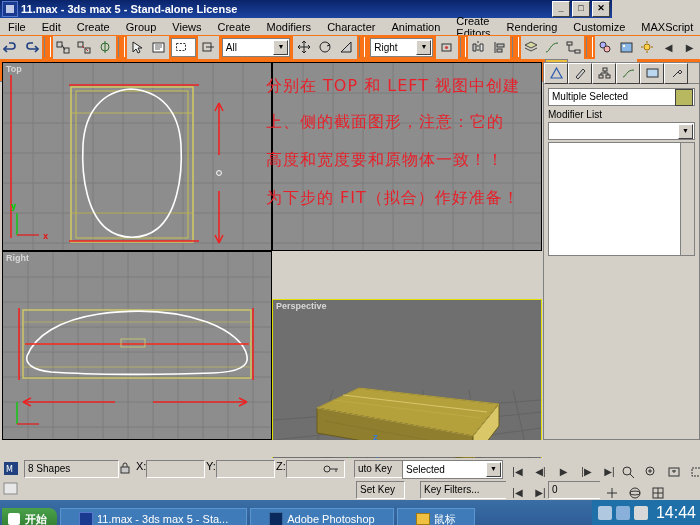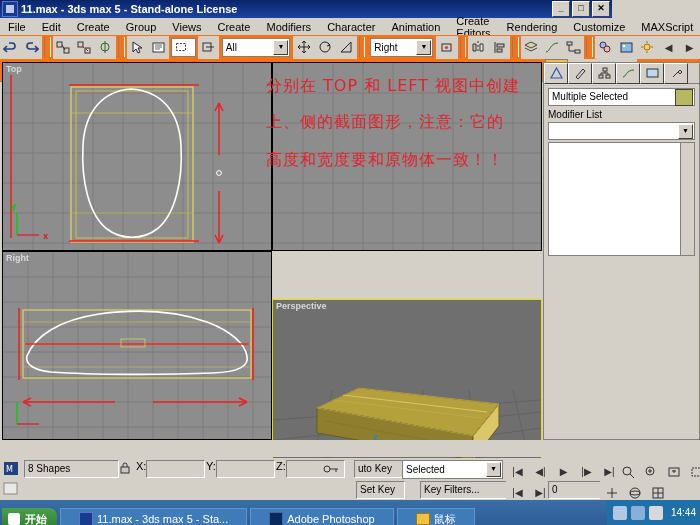--- a/index.html
+++ b/index.html
@@ -87,21 +87,21 @@
   .taskbar{position:absolute;left:0;top:500px;width:700px;height:38px;
            background:linear-gradient(to bottom,#3a6ea5,#2a5490);display:flex;align-items:center;}
   .startbtn{height:22px;margin-left:2px;padding:0 10px 0 6px;
             background:linear-gradient(to bottom,#4aa14a,#2f7a2f);color:#fff;font-weight:bold;
             font-size:11px;display:flex;align-items:center;border-radius:0 8px 8px 0;}
   .taskitem{height:21px;margin-left:3px;padding:0 18px;background:#3f7bb8;color:#fff;font-size:11px;
             display:flex;align-items:center;border:1px solid #5a96cf;max-width:170px;overflow:hidden;
             white-space:nowrap;}
   .tray{position:absolute;right:0;top:0;height:25px;display:flex;align-items:center;
         background:#1f6fa8;padding:0 4px;}
-  .tray .clock{color:#fff;font-size:10px;margin-left:6px;}
+  .tray .clock{color:#fff;font-size:16px;margin-left:6px;}
   .trayicon{width:14px;height:14px;margin:0 2px;border-radius:2px;}
 </style>
 </head>
 <body>
 
 <div class="app">
 
   <div class="titlebar">
     <span class="ticon"></span>
     <span>11.max - 3ds max 5 - Stand-alone License</span>
@@ -414,20 +414,21 @@
       <text x="100" y="140" font-size="8" fill="#3a7ad0" font-family="DejaVu Sans">z</text>
 
       <circle cx="196" cy="163" r="4" fill="none" stroke="#e070c0" stroke-width="1.2"></circle>
       <path d="M150 170 L186 164" stroke="#e070c0" stroke-width="1"></path>
     </svg>
   </div>
 
   <div class="anno" style="left:266px;top:76px;">分别在 TOP 和 LEFT 视图中创建</div>
   <div class="anno" style="left:266px;top:112px;">上、侧的截面图形，注意：它的</div>
   <div class="anno" style="left:266px;top:150px;">高度和宽度要和原物体一致！！</div>
+  <div class="anno" style="left:266px;top:188px;">为下步的 FIT（拟合）作好准备！</div>
 
   <div class="cmdpanel">
     <div class="cmdtabs">
       <div class="cmdtab">
         <svg width="13" height="13" viewBox="0 0 13 13">
             <path d="M6.5 1 L12 11 H1 Z" fill="none" stroke="#2a5ab0" stroke-width="1.2"></path>
           </svg>
       </div>
       <div class="cmdtab">
         <svg width="13" height="13" viewBox="0 0 13 13">

